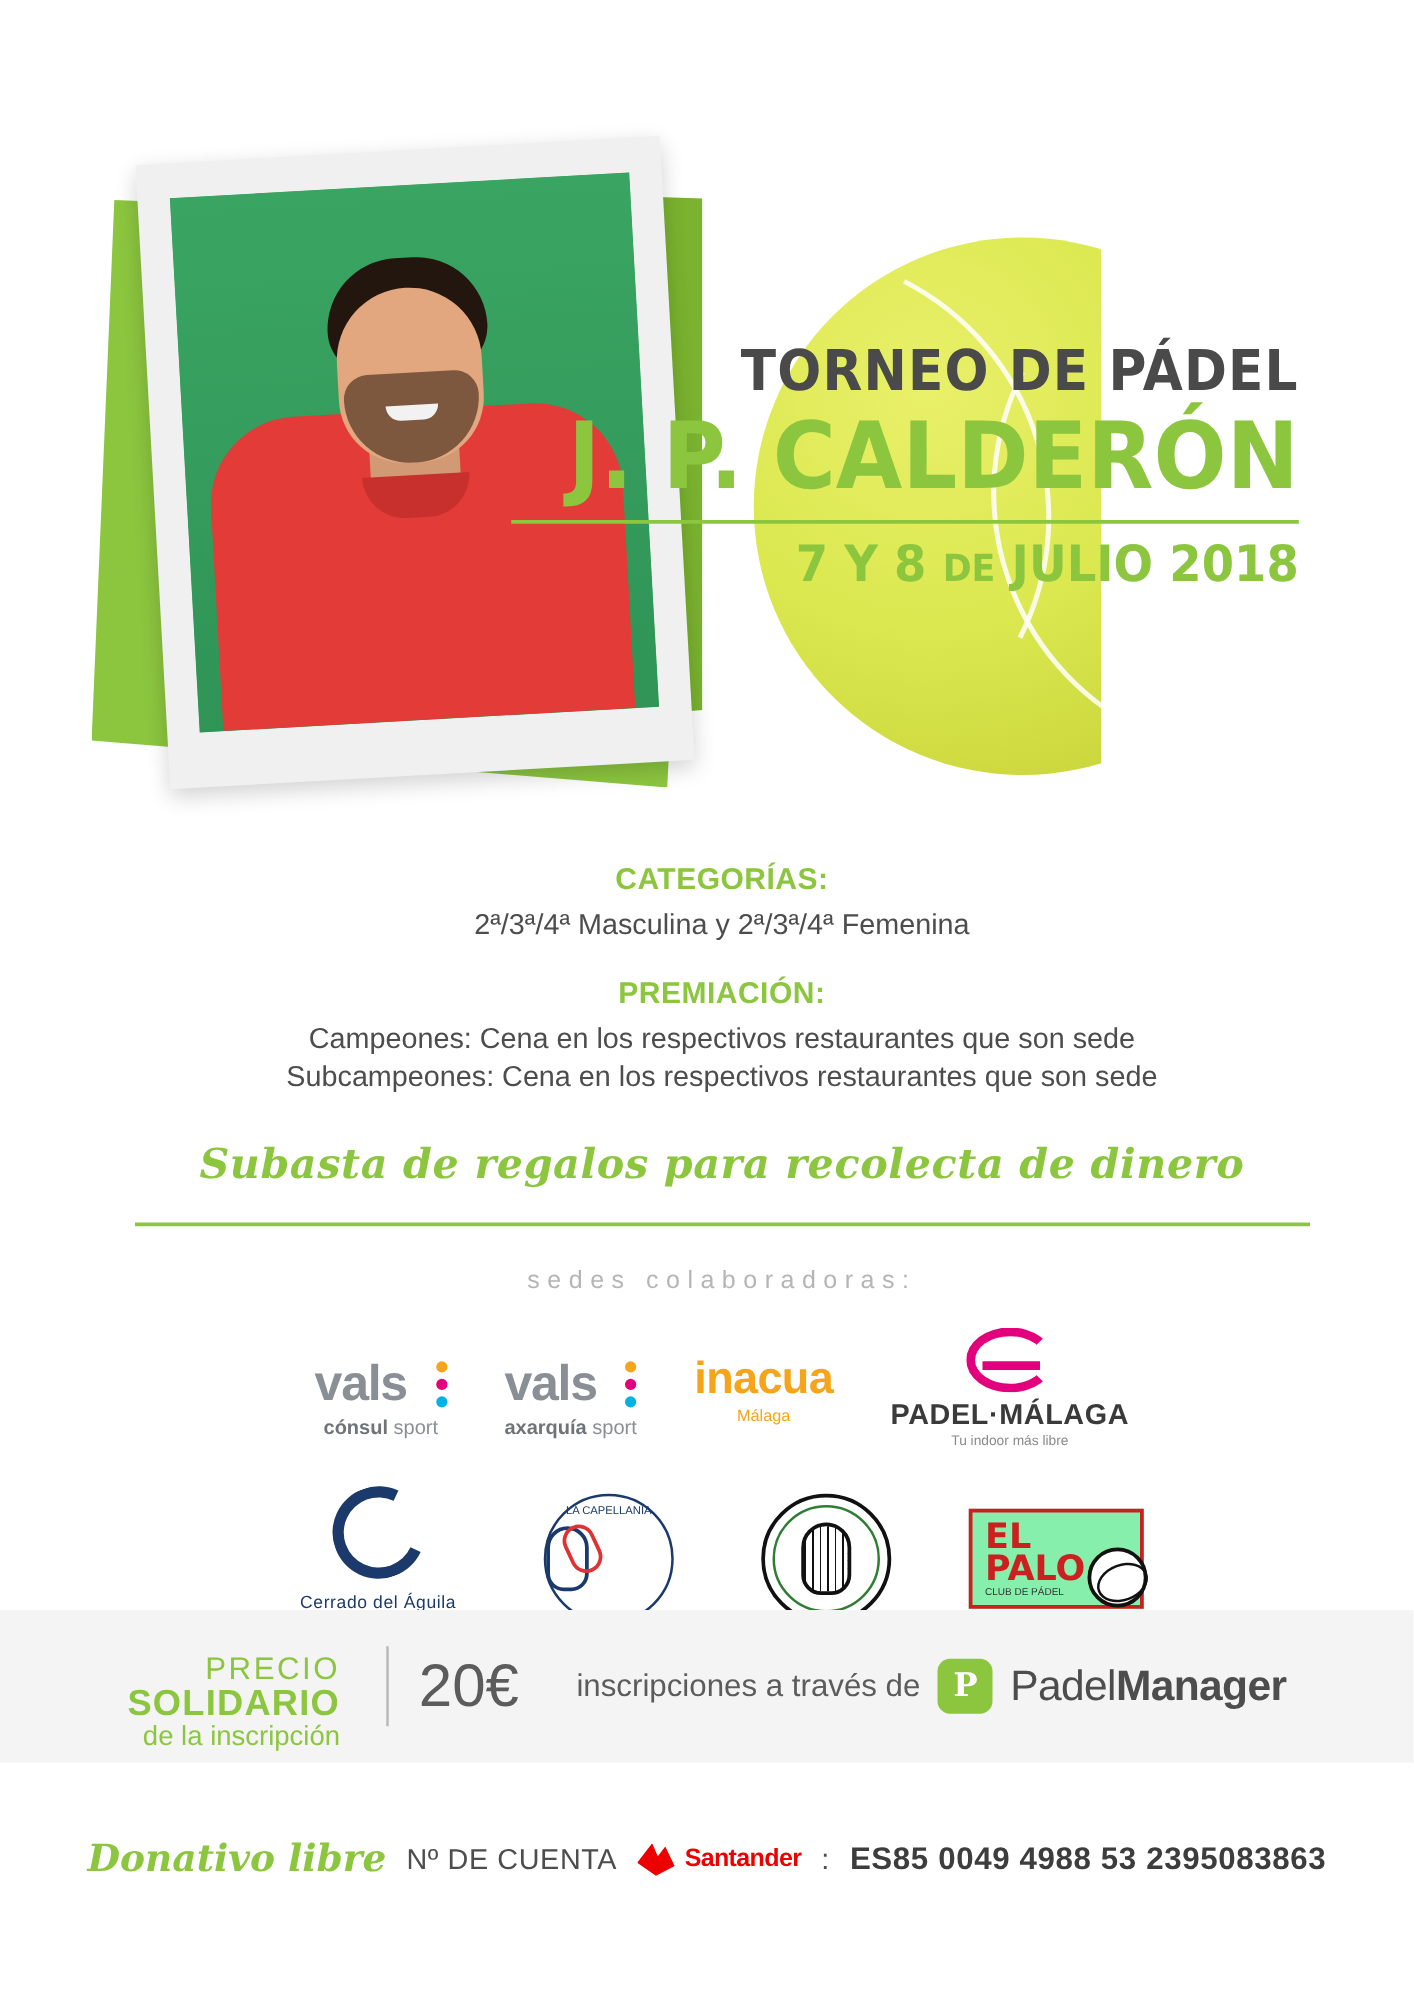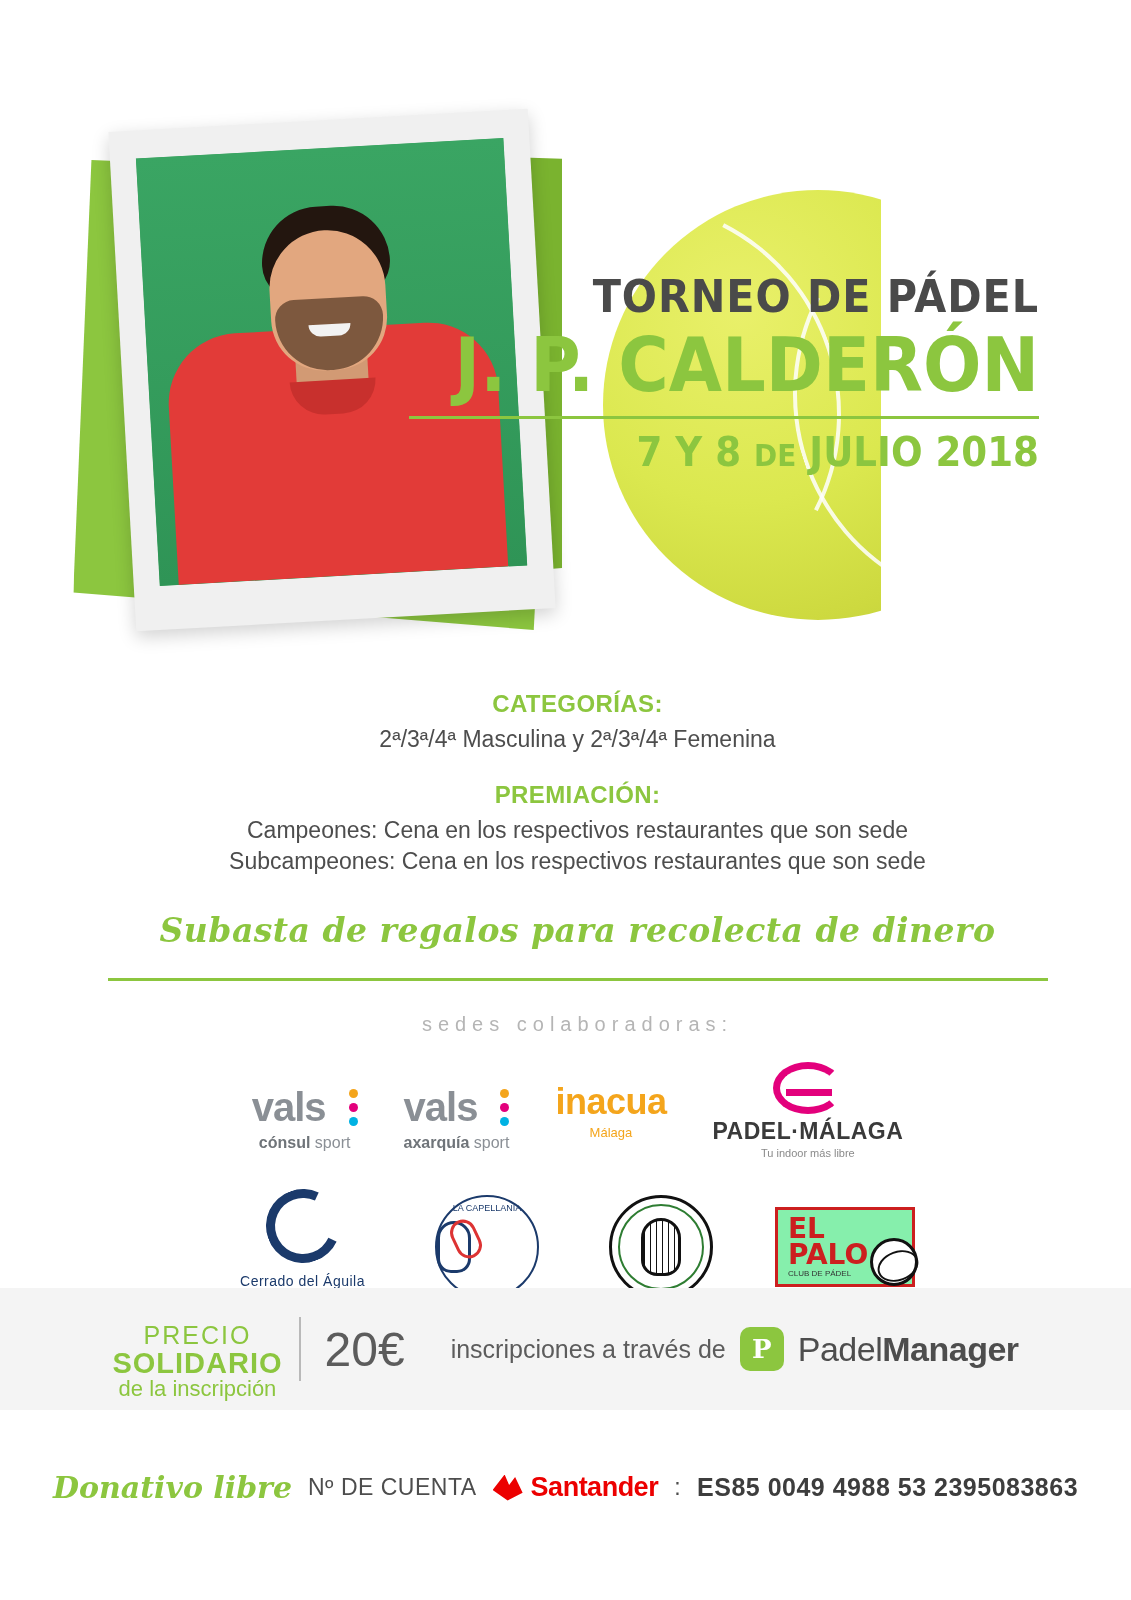--- a/index.html
+++ b/index.html
@@ -229,42 +229,42 @@
   .ep-ball { position:absolute; right:-6px; bottom:-2px; width:48px; height:48px; border-radius:50%; background:#fff; border:3px solid #111; }
   .ep-ball::before{content:"";position:absolute;left:4px;top:10px;width:38px;height:26px;border:2px solid #111;border-radius:50%;transform:rotate(-20deg);}
   .ep-sub { font-size:8px; color:#333; text-align:left; }
 
   
   .price-bar {
     position: absolute; left:0; top: 1288px; width: 1131px; height: 122px;
     background: #f4f4f4;
     display:flex; align-items:center; justify-content:center; gap: 0;
   }
-  .price-left { text-align:center; color:#8cc63f; line-height:1.02; padding-right:16px;margin-top:26px; }
+  .price-left { text-align:right; color:#8cc63f; line-height:1.02; padding-right:37px;margin-top:26px; }
   .pl1 { font-size: 25px; letter-spacing: 2px; }
   .pl2 { font-size: 29px; font-weight:700; letter-spacing:1px; }
   .pl3 { font-size: 22px; }
   .price-div { width:2px; height:64px; background:#b9b9b9; }
   .price-amt { font-size: 48px; color:#5c5c5c; padding: 0 46px 0 24px; font-weight:400; }
   .price-right { font-size: 25px; color:#5c5c5c; display:flex; align-items:center; gap:14px; }
   .pm-badge { width:44px; height:44px; border-radius:10px; background:#8cc63f; display:flex; align-items:center; justify-content:center; }
   .pm-badge span { color:#fff; font-weight:700; font-size:26px; font-family:"DejaVu Serif", serif; }
   .pm-word { font-size: 34px; color:#4d4d4d; letter-spacing:-.5px; }
   .pm-word b { font-weight:700; }
 
   
   .footer {
     position:absolute; left:0; top: 1470px; width:1131px;
     display:flex; align-items:center; justify-content:center; gap:16px;
   }
   .f-script { color:#8cc63f; font-family:"DejaVu Serif", serif; font-style:italic; font-weight:700; font-size:30px; }
   .f-cuenta { color:#4d4d4d; font-size:23px; letter-spacing:.5px; }
   .santander { display:flex; align-items:center; gap:8px; }
   .s-flame { width:30px; height:26px; background:#ec0000; clip-path: polygon(0% 60%, 40% 0%, 55% 40%, 75% 10%, 100% 70%, 50% 100%); }
-  .s-name { color:#ec0000; font-size:27px; font-weight:700; letter-spacing:-.5px; }
+  .s-name { color:#ec0000; font-size:20px; font-weight:700; letter-spacing:-.5px; }
   .f-iban { color:#3d3d3d; font-size:25px; font-weight:700; letter-spacing:.5px; }
 </style>
 </head>
 <body>
 
 <div class="poster">
 
   <div class="hero">
     <div class="green-slab"></div>
     <div class="green-slab2"></div>

